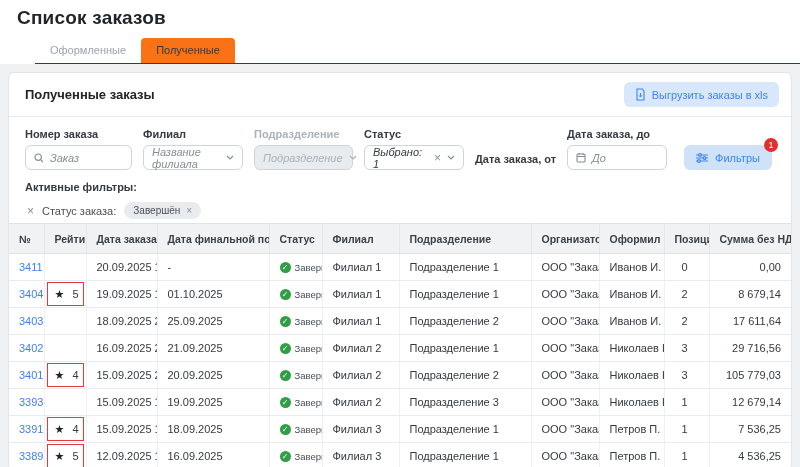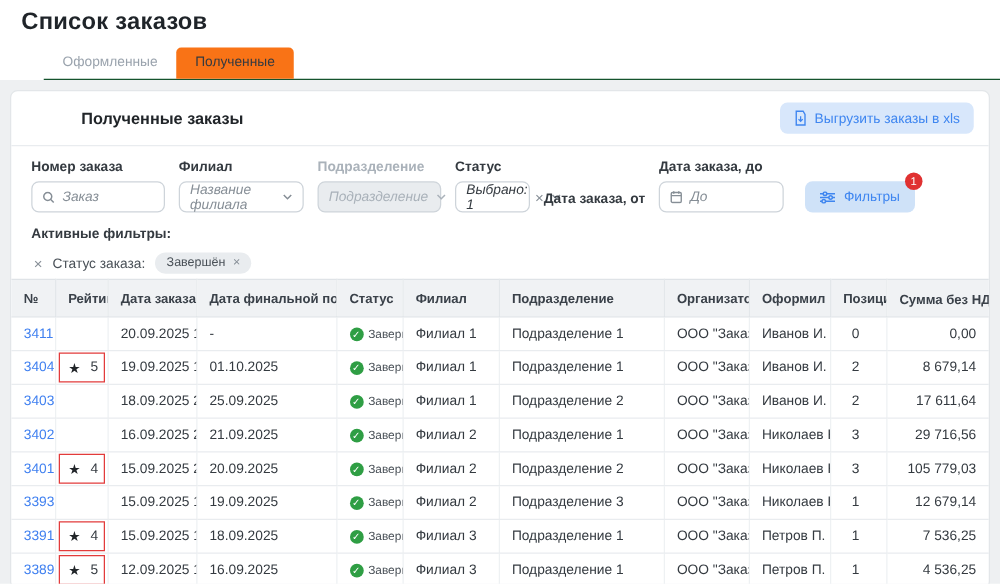--- a/index.html
+++ b/index.html
@@ -12,35 +12,35 @@
   .tabbar { display:flex; margin:9px 0 0 35px; border-bottom:1px solid #14532d; }
   .tab { font-size:11px; padding:6px 15px 7px; cursor:pointer; }
   .tab.inactive { color:#9aa3ad; }
   .tab.active { color:#343a40; background:#f97316; border-radius:4px 4px 0 0; font-weight:400; }
 
   
   .content { background:#eef0f2; padding:8px; height:100%; }
   .card { background:#fff; border:1px solid #e3e6e9; border-radius:6px; overflow:hidden; }
   .card-header { display:flex; justify-content:space-between; align-items:center;
     padding:9px 12px 9px 16px; border-bottom:1px solid #e9ecef; }
-  .card-title { font-size:13px; font-weight:700; color:#212529;margin-left:40px; }
+  .card-title { font-size:13px; font-weight:700; color:#212529; }
   .export-btn { display:flex; align-items:center; gap:6px; background:#d8e7fb; color:#3f86f0;
     font-size:11px; border:none; border-radius:6px; padding:6px 11px; cursor:pointer; }
 
   
   .filters-row { display:flex; gap:11px; padding:11px 16px 0 16px; align-items:flex-end; }
   .field { display:flex; flex-direction:column; }
   .field-label { font-size:11px; font-weight:700; color:#343a40; margin-bottom:5px; }
   .field-label.disabled { color:#aab2ba; }
   .control { height:25px; border:1px solid #ced4da; border-radius:6px; background:#fff;
     display:flex; align-items:center; gap:6px; padding:0 8px; font-size:11px; color:#868e96; }
   .control.value { color:#343a40; }
   .control.disabled { background:#e9ecef; color:#a9b1b9; }
   .control .grow { flex:1 1 auto;font-style:italic; }
-  .w1{width:107px}.w2{width:100px}.w3{width:99px}.w4{width:60px}.w5{width:100px}.w6{width:100px}
+  .w1{width:107px}.w2{width:100px}.w3{width:99px}.w4{width:100px}.w5{width:100px}.w6{width:100px}
   .filters-btn-wrap { position:relative; margin-left:6px; }
   .filters-btn { display:flex; align-items:center; gap:7px; height:25px; padding:0 12px;
     background:#cfe2f8; color:#3f86f0; font-size:11px; font-weight:400; border:none; border-radius:6px; cursor:pointer; }
   .badge { position:absolute; top:-7px; right:-6px; min-width:14px; height:14px; border-radius:7px;
     background:#e03131; color:#fff; font-size:9px; display:flex; align-items:center; justify-content:center; padding:0 3px; }
 
   .active-filters { padding:11px 16px 4px 16px; }
   .active-filters-label { font-size:11px; font-weight:700; color:#343a40; }
   .active-filter-row { display:flex; align-items:center; gap:8px; margin:9px 0 0 2px; }
   .af-x { color:#868e96; font-size:12px; cursor:pointer; }

